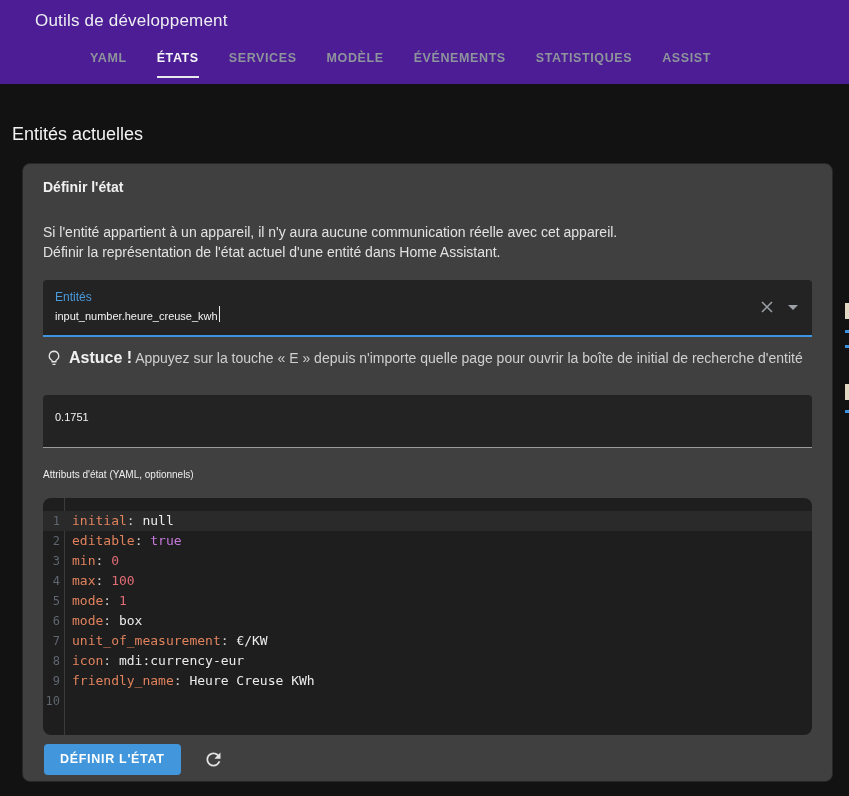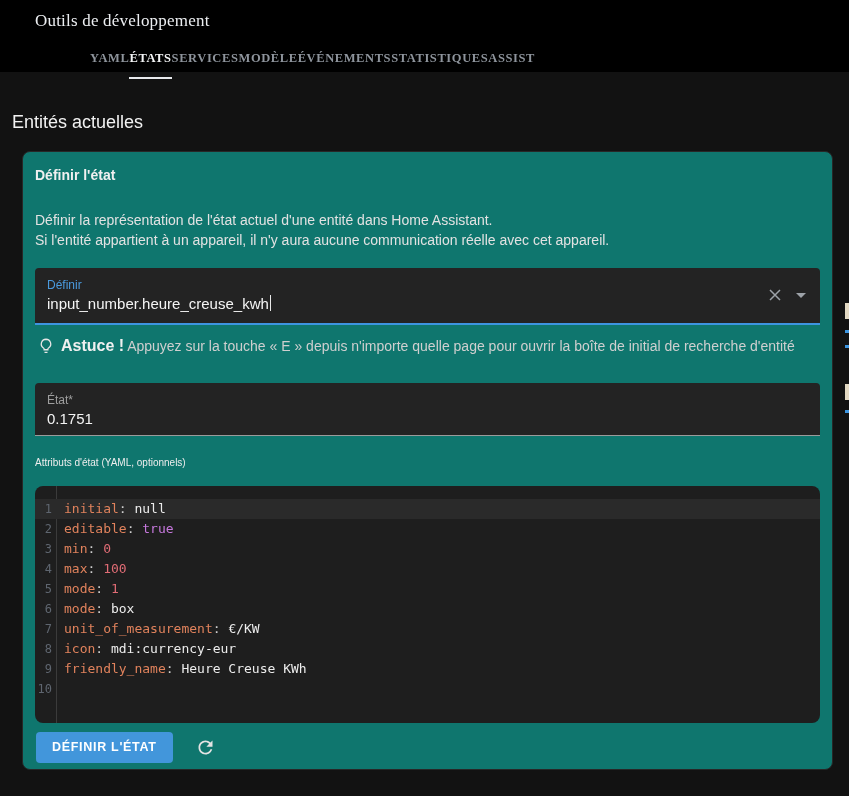--- a/index.html
+++ b/index.html
@@ -7,34 +7,34 @@
   body {
     background: #121212;
     font-family: "Liberation Sans", sans-serif;
     color: #fff;
     overflow: hidden;
     position: relative;
   }
 
   
   .app-header {
-    background: #000000;
-    height: 72px;
+    background: #4c1d95;
+    height: 84px;
     width: 100%;
-    font-family: Liberation Serif, serif;
   }
   .app-title {
     color: #eceef1;
     font-size: 17px;
     font-weight: 400;
     padding: 11px 0 0 35px;
     letter-spacing: .2px;
   }
   .tabs {
     display: flex;
+    gap: 30px;
     padding-left: 90px;
     margin-top: 20px;
     align-items: flex-end;
   }
   .tab {
     color: #8e949c;
     font-size: 12.5px;
     font-weight: 600;
     letter-spacing: .6px;
     padding-bottom: 11px;
@@ -48,41 +48,41 @@
   .page-title {
     margin: 35px 0 0 12px;
     font-size: 18px;
     font-weight: 400;
     color: #f2f2f2;
     line-height: 30px;
   }
 
   .card {
     margin: 14px 16px 0 22px;
-    background: #0f766e;
+    background: #404040;
     border: 1px solid #272727;
     border-radius: 8px;
-    padding: 16px 12px 6px;
+    padding: 16px 20px 6px;
   }
   .card-title { font-size: 14px; font-weight: 700; color: #f0f0f0; line-height: 14px; }
   .desc { margin-top: 28px; font-size: 14px; line-height: 20px; color: #e2e2e2; }
 
   
   .field {
     background: #232323;
     border-radius: 4px 4px 0 0;
     padding: 10px 12px 0;
     position: relative;
     height: 57px;
   }
   .field.entity { margin-top: 18px; border-bottom: 2px solid #3d95e0; }
   .field.state  { margin-top: 24px; height: 53px; border-bottom: 1px solid #9b9b9b; }
   .field-label { font-size: 12px; line-height: 14px; color: #4a9ade; }
   .field.state .field-label { color: #9e9e9e; }
-  .field-value { font-size: 15px; line-height: 18px; margin-top: 3px; color: #f4f4f4; display: inline-block; }
+  .field-value { font-size: 11px; line-height: 18px; margin-top: 3px; color: #f4f4f4; display: inline-block; }
   .cursor {
     display: inline-block; width: 1.5px; height: 16px;
     background: #e8e8e8; vertical-align: -2px; margin-left: 1px;
   }
   .field-icons {
     position: absolute; right: 14px; top: 20px;
     display: flex; align-items: center; gap: 14px;
   }
   .caret-down {
     width: 0; height: 0;
@@ -166,26 +166,26 @@
     <div class="tab">ASSIST</div>
   </nav>
 </header>
 
 <h1 class="page-title">Entités actuelles</h1>
 
 <section class="card">
   <div class="card-title">Définir l'état</div>
 
   <div class="desc">
+    <div>Si l'entité appartient à un appareil, il n'y aura aucune communication réelle avec cet appareil.</div>
     <div>Définir la représentation de l'état actuel d'une entité dans Home Assistant.</div>
-    <div>Si l'entité appartient à un appareil, il n'y aura aucune communication réelle avec cet appareil.</div>
   </div>
 
   <div class="field entity">
-    <div class="field-label">Définir</div>
+    <div class="field-label">Entités</div>
     <div>
       <span class="field-value">input_number.heure_creuse_kwh</span><span class="cursor"></span>
     </div>
     <div class="field-icons">
       <svg width="14" height="14" viewBox="0 0 14 14" style="cursor:pointer">
         <path d="M2 2 L12 12 M12 2 L2 12" stroke="#9da2a8" stroke-width="1.5" fill="none"></path>
       </svg>
       <div class="caret-down"></div>
     </div>
   </div>
@@ -195,21 +195,20 @@
       <svg width="18" height="20" viewBox="0 0 24 24">
         <path fill="none" stroke="#e6e6e6" stroke-width="1.7" d="M12 3a6.3 6.3 0 0 0-3.4 11.6c.6.4.9.9.9 1.4v1h5v-1c0-.5.3-1 .9-1.4A6.3 6.3 0 0 0 12 3z"></path>
         <path fill="none" stroke="#e6e6e6" stroke-width="1.7" d="M10 20.5h4"></path>
       </svg>
     </span>
     <span class="tip-bold">Astuce !</span>
     <span class="tip-text">Appuyez sur la touche « E » depuis n'importe quelle page pour ouvrir la boîte de initial de recherche d'entité</span>
   </div>
 
   <div class="field state">
-    <div class="field-label">État*</div>
     <span class="field-value">0.1751</span>
   </div>
 
   <div class="attr-label">Attributs d'état (YAML, optionnels)</div>
 
   <div class="editor">
     <div class="gutter-border"></div>
     <div>
         <div class="cm-line active">
           <span class="ln">1</span>

